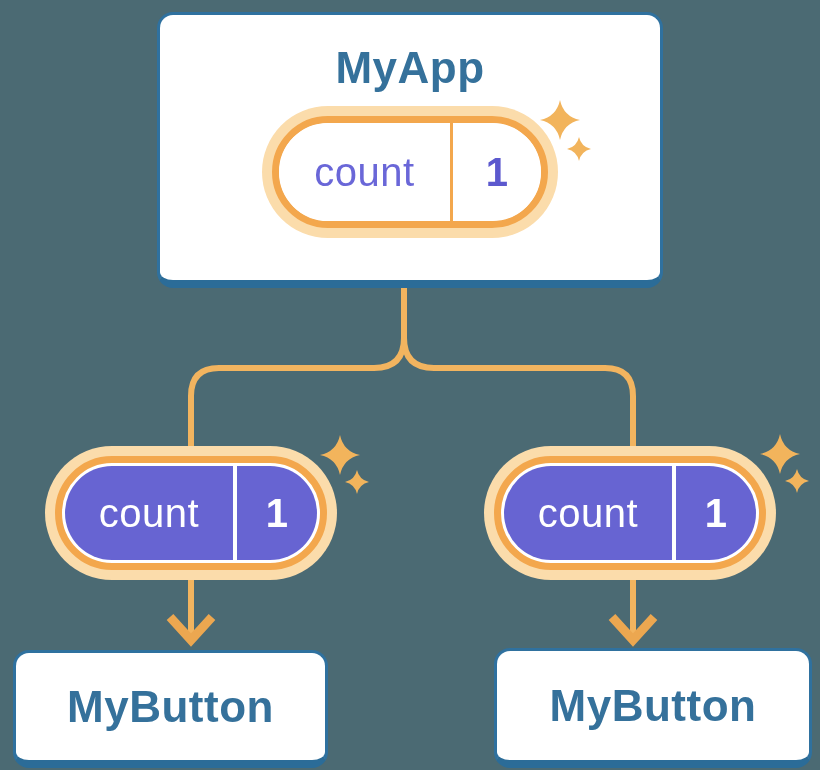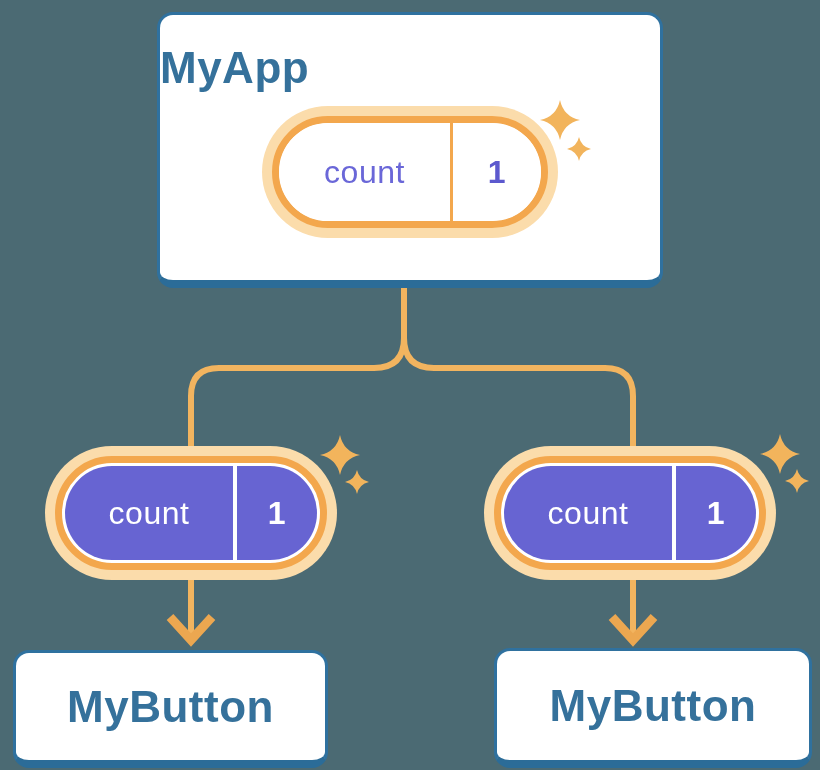--- a/index.html
+++ b/index.html
@@ -9,39 +9,39 @@
     font-family:"Liberation Sans", sans-serif;
   }
   
   .card{
     position:absolute;background:#FFFFFF;
     border:3px solid #2F719F;border-bottom:8px solid #2B6C98;
     border-radius:16px;box-sizing:border-box;z-index:2;
   }
   .card-title{
     color:#35719B;font-size:44px;font-weight:600;letter-spacing:.5px;
-    text-align:left;
+    text-align:center;
   }
   #card-root{left:157px;top:12px;width:506px;height:276px;}
   #card-root .card-title{margin-top:28px;}
   #card-child-0{left:13px;top:650px;width:315px;height:118px;display:flex;align-items:center;justify-content:center;}
   #card-child-1{left:494px;top:648px;width:318px;height:120px;display:flex;align-items:center;justify-content:center;}
   
   .pill{
     position:absolute;z-index:3;box-sizing:border-box;
     background:#FBDCAB;border-radius:999px;padding:10px;
   }
   .pill-ring{
     height:100%;box-sizing:border-box;border:7px solid #F3A74D;
     border-radius:999px;background:#FFFFFF;display:flex;overflow:hidden;
   }
   .pill-core{flex:1;display:flex;border-radius:999px;overflow:hidden;}
   .pill-section{display:flex;align-items:center;justify-content:center;}
   .pill-label{flex:1;}
-  .pill-text{font-size:32px;letter-spacing:.5px;}
+  .pill-text{font-size:40px;letter-spacing:.5px;}
   .pill-value-text{font-weight:700;}
   
   .pill-white .pill-core{background:#FFFFFF;}
   .pill-white .pill-divider{width:3px;background:#F3A74D;}
   .pill-white .pill-text{color:#6A67D8;}
   .pill-white .pill-value-text{color:#5C59CE;}
   
   .pill-purple .pill-ring{padding:3px;background:#FFFFFF;}
   .pill-purple .pill-core{background:#6764D2;}
   .pill-purple .pill-divider{width:4px;background:#FFFFFF;}

